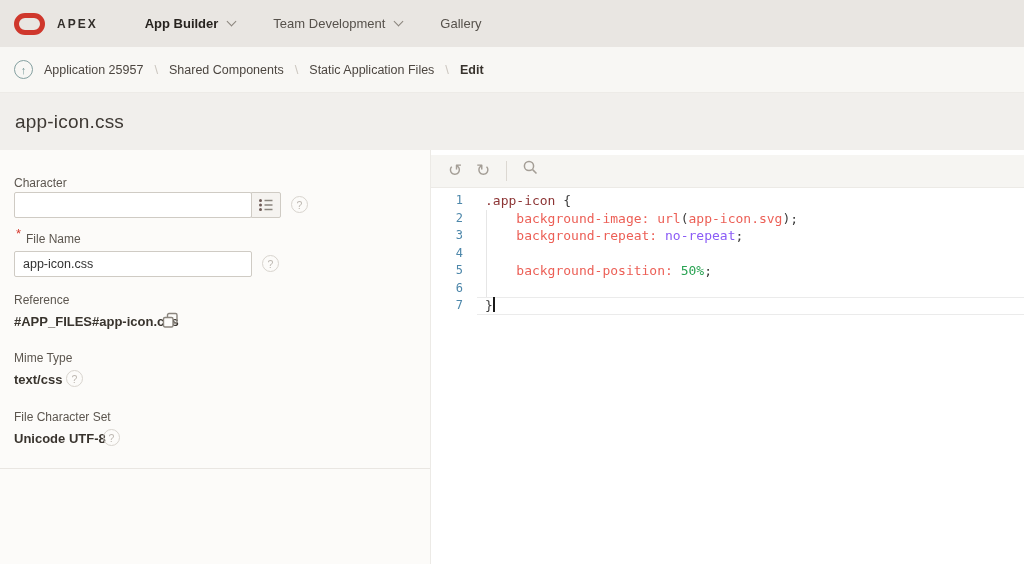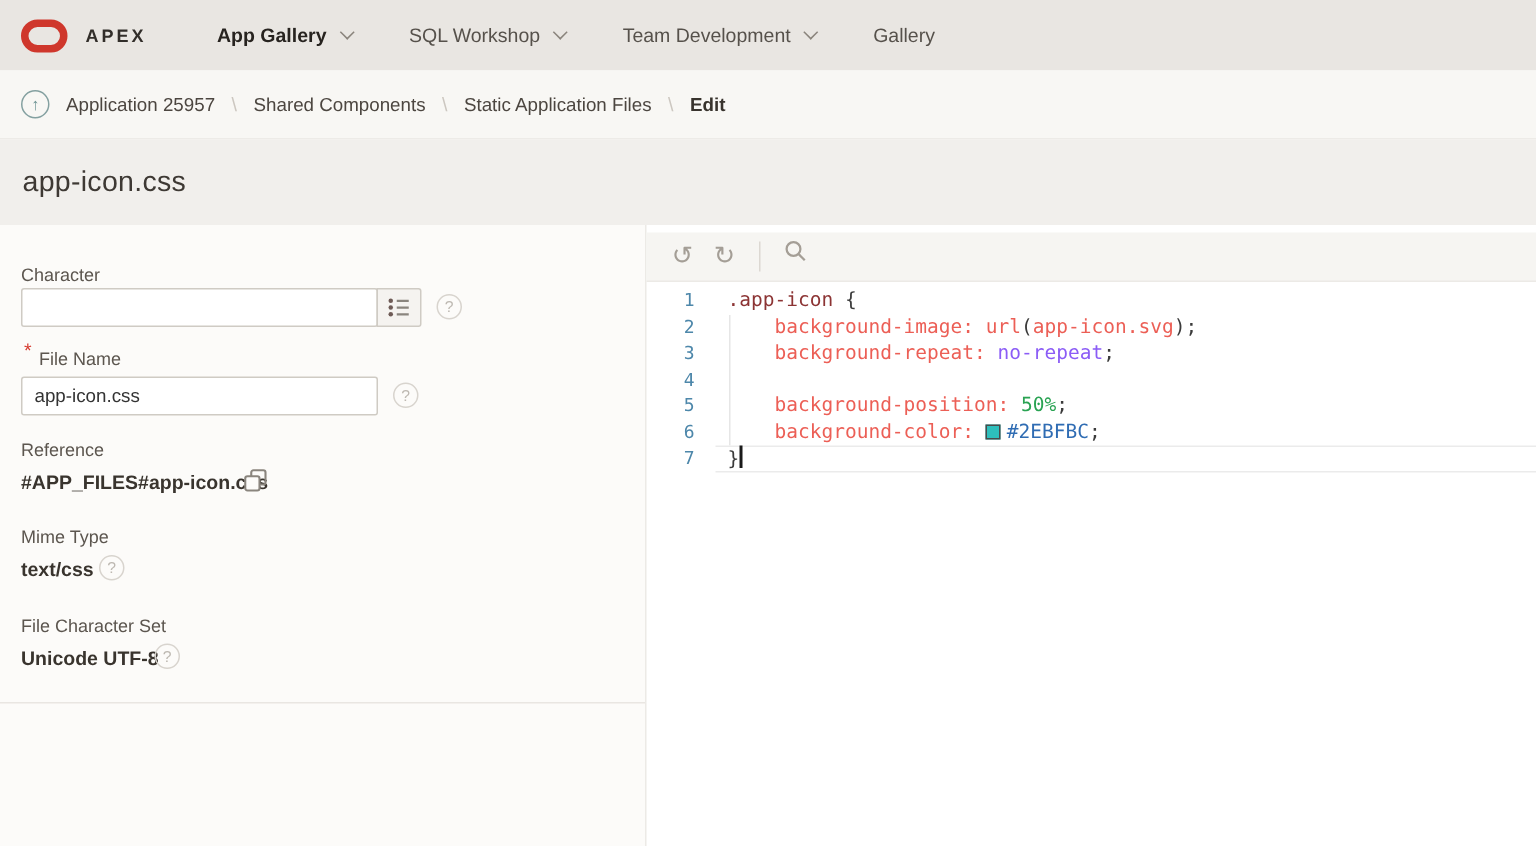--- a/index.html
+++ b/index.html
@@ -59,25 +59,21 @@
 </head>
 <body>
 
 <header class="navbar">
   <div class="brand">
     <span class="oracle-logo"></span>
     <span class="brand-text">APEX</span>
   </div>
   <nav class="nav-items">
     <div class="nav-item active">
-      <span>App Gallery</span>
-      <span class="chev"></span>
-    </div>
-    <div class="nav-item">
-      <span>SQL Workshop</span>
+      <span>App Builder</span>
       <span class="chev"></span>
     </div>
     <div class="nav-item">
       <span>Team Development</span>
       <span class="chev"></span>
     </div>
     <div class="nav-item">
       <span>Gallery</span>
     </div>
   </nav>
@@ -170,21 +166,20 @@
           </div>
           <div class="code-line">
             <span class="line-num">4</span>
           </div>
           <div class="code-line">
             <span class="line-num">5</span>
             <span class="line-text"><span style="color: rgb(59, 59, 59);">    </span><span style="color: rgb(236, 95, 86);">background-position:</span><span style="color: rgb(59, 59, 59);"> </span><span style="color: rgb(42, 163, 83);">50%</span><span style="color: rgb(59, 59, 59);">;</span></span>
           </div>
           <div class="code-line">
             <span class="line-num">6</span>
-            <span class="line-text"><span style="color: rgb(59, 59, 59);">    </span><span style="color: rgb(236, 95, 86);">background-color:</span><span style="color: rgb(59, 59, 59);"> </span><span class="swatch" style="background: rgb(46, 191, 188);"></span><span style="color: rgb(47, 108, 179);">#2EBFBC</span><span style="color: rgb(59, 59, 59);">;</span></span>
           </div>
           <div class="code-line current">
             <span class="cur-box"></span>
             <span class="line-num">7</span>
             <span class="line-text"><span style="color: rgb(59, 59, 59);">}</span><span class="caret"></span></span>
           </div>
         </div>
     </div>
   </div>
 

